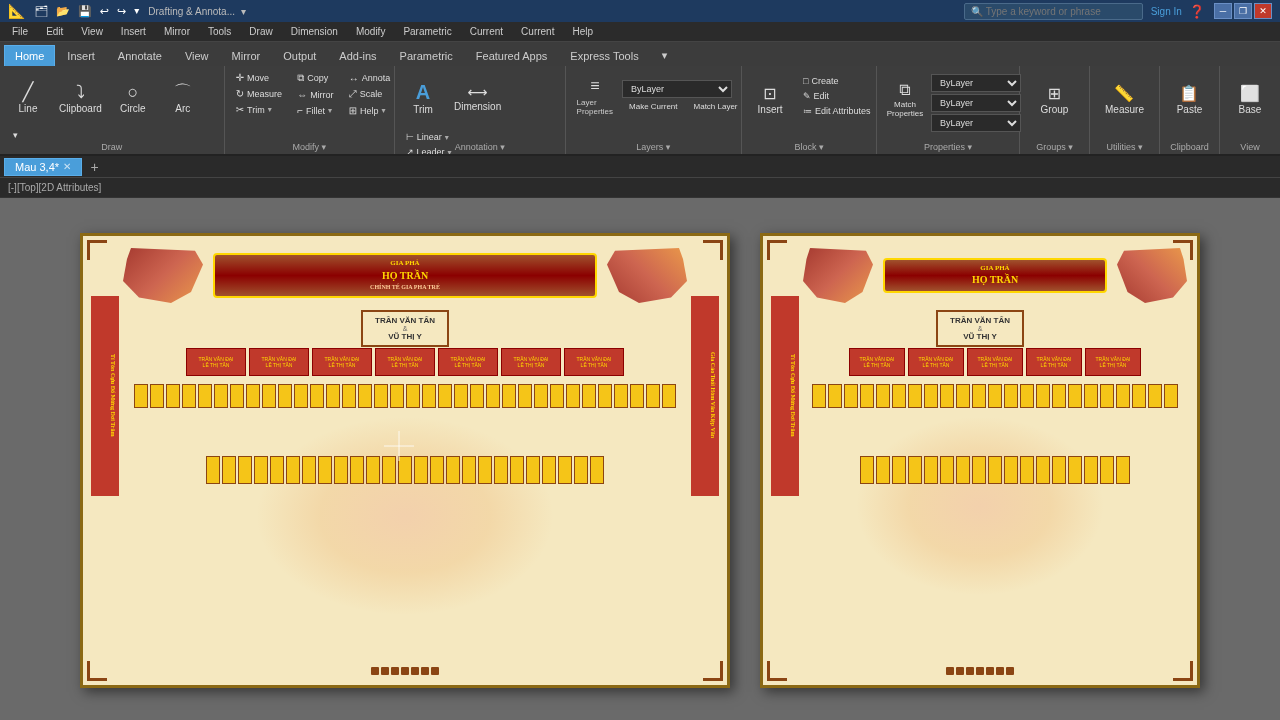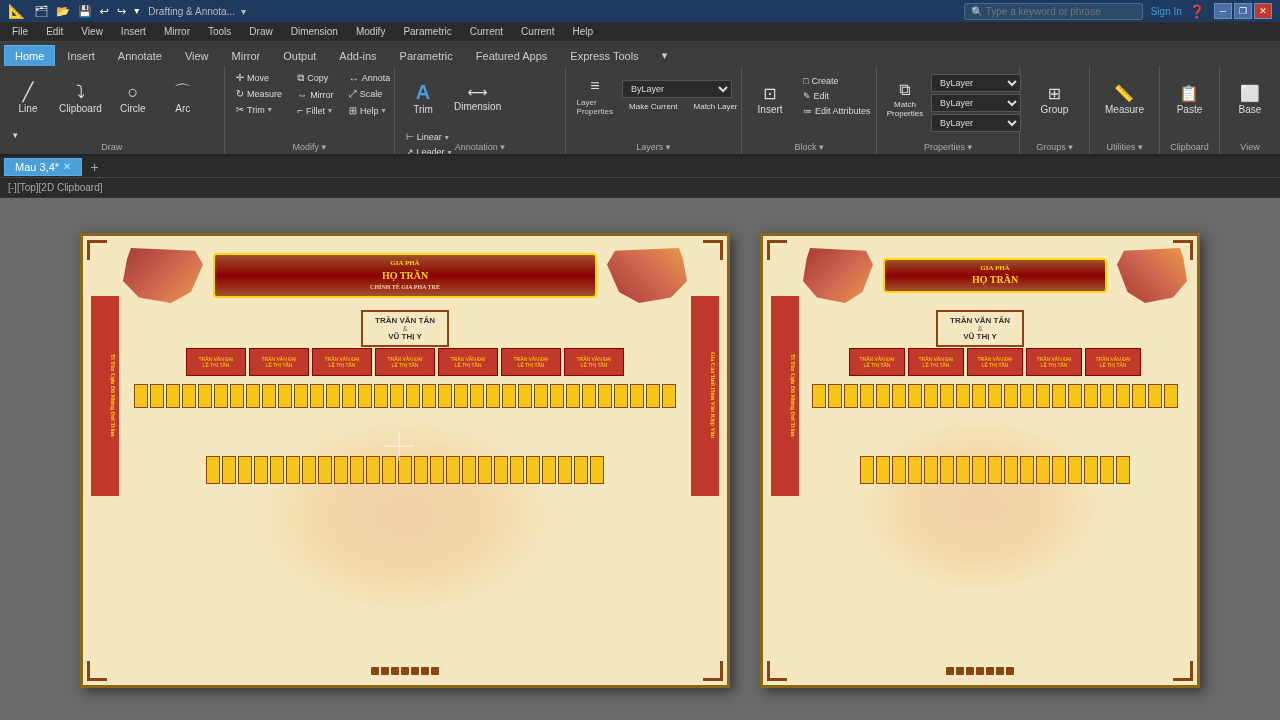--- a/index.html
+++ b/index.html
@@ -519,21 +519,21 @@
 
 <div id="doc-tabs">
   <div class="doc-tab active">
     <span>Mau 3,4*</span>
     <span class="close-btn">✕</span>
   </div>
   <div class="doc-tab-add">+</div>
 </div>
 
 <div id="viewport-label">
-  <span>[-][Top][2D Clipboard]</span>
+  <span>[-][Top][2D Attributes]</span>
 </div>
 
 <div id="canvas-area" style="height:calc(720px - 22px - 20px - 24px - 22px - 20px - 24px - 22px - 40px - 2px); position:relative; background:#6a6a6a; overflow:hidden;">
   <div class="grid-overlay"></div>
 
   <div class="nav-cross" style="position:absolute;bottom:10px;left:10px;color:#ccc;">
     <svg width="40" height="40" viewBox="0 0 40 40">
       <line x1="20" y1="0" x2="20" y2="40" stroke="#ccc" stroke-width="1"></line>
       <line x1="0" y1="20" x2="40" y2="20" stroke="#ccc" stroke-width="1"></line>
       <text x="2" y="18" fill="#ccc" font-size="8">Y</text>

